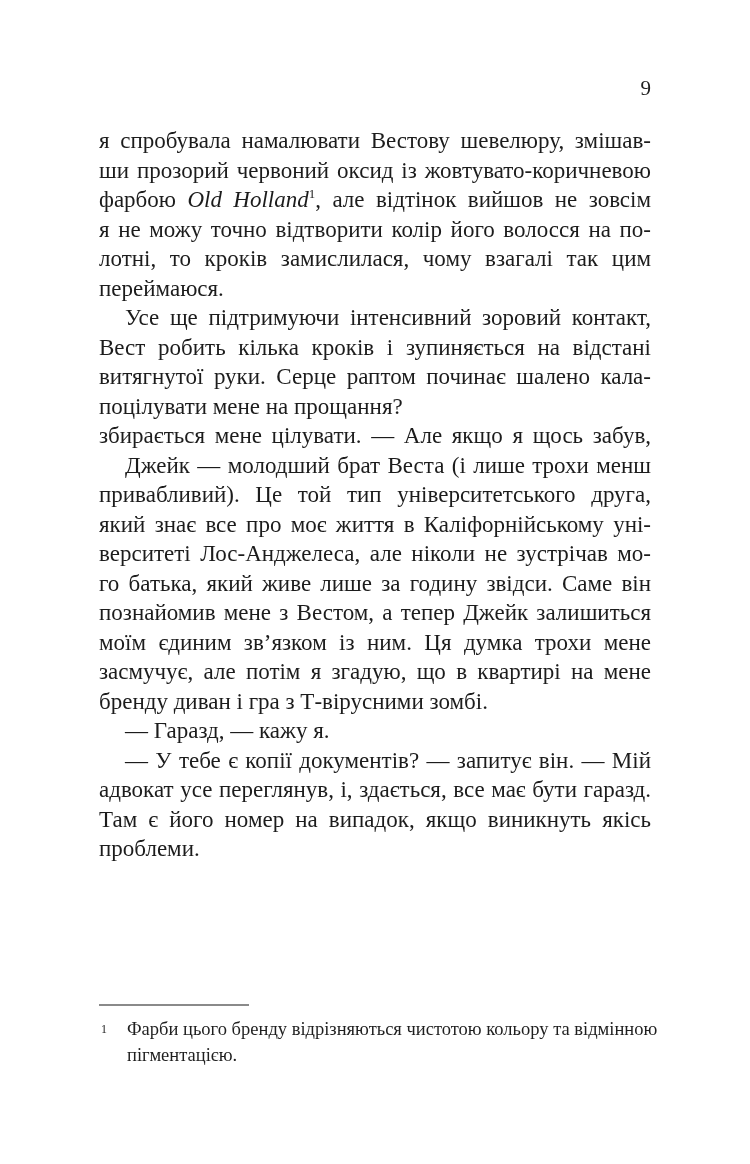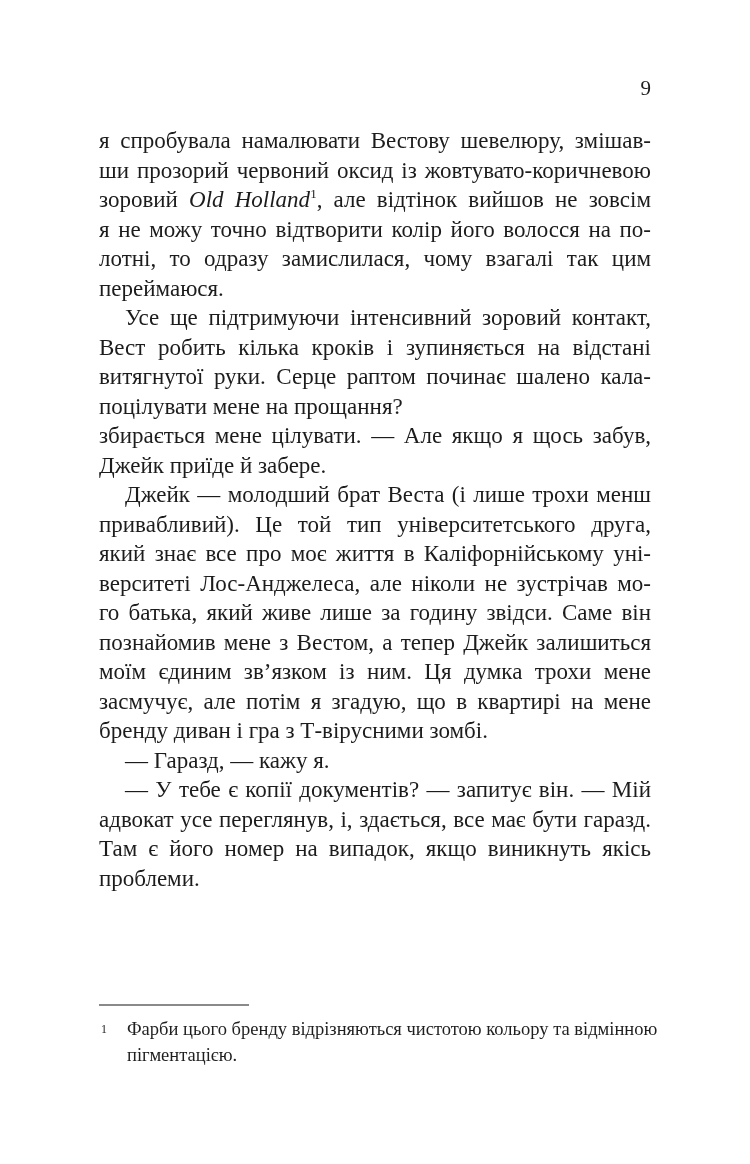--- a/index.html
+++ b/index.html
@@ -88,34 +88,33 @@
 </head>
 <body>
 
 <div class="page">
   <div class="page-number">9</div>
 
   <div class="body-text">
       <div>
         <div class="line"><span>я спробувала намалювати Вестову шевелюру, змішав-</span></div>
         <div class="line"><span>ши прозорий червоний оксид із жовтувато-коричневою</span></div>
-        <div class="line"><span>зоровий </span><em>Old Holland</em><sup class="fn-ref">1</sup><span>, але відтінок вийшов не зовсім</span></div>
+        <div class="line"><span>фарбою </span><em>Old Holland</em><sup class="fn-ref">1</sup><span>, але відтінок вийшов не зовсім</span></div>
         <div class="line"><span>я не можу точно відтворити колір його волосся на по-</span></div>
-        <div class="line"><span>лотні, то одразу замислилася, чому взагалі так цим</span></div>
+        <div class="line"><span>лотні, то кроків замислилася, чому взагалі так цим</span></div>
         <div class="line last"><span>переймаюся.</span></div>
       </div>
       <div>
         <div class="line indent"><span>Усе ще підтримуючи інтенсивний зоровий контакт,</span></div>
         <div class="line"><span>Вест робить кілька кроків і зупиняється на відстані</span></div>
         <div class="line"><span>витягнутої руки. Серце раптом починає шалено кала-</span></div>
         <div class="line last"><span>поцілувати мене на прощання?</span></div>
       </div>
       <div>
         <div class="line"><span>збирається мене цілувати. — Але якщо я щось забув,</span></div>
-        <div class="line last"><span>Джейк приїде й забере.</span></div>
       </div>
       <div>
         <div class="line indent"><span>Джейк — молодший брат Веста (і лише трохи менш</span></div>
         <div class="line"><span>привабливий). Це той тип університетського друга,</span></div>
         <div class="line"><span>який знає все про моє життя в Каліфорнійському уні-</span></div>
         <div class="line"><span>верситеті Лос-Анджелеса, але ніколи не зустрічав мо-</span></div>
         <div class="line"><span>го батька, який живе лише за годину звідси. Саме він</span></div>
         <div class="line"><span>познайомив мене з Вестом, а тепер Джейк залишиться</span></div>
         <div class="line"><span>моїм єдиним зв’язком із ним. Ця думка трохи мене</span></div>
         <div class="line"><span>засмучує, але потім я згадую, що в квартирі на мене</span></div>

